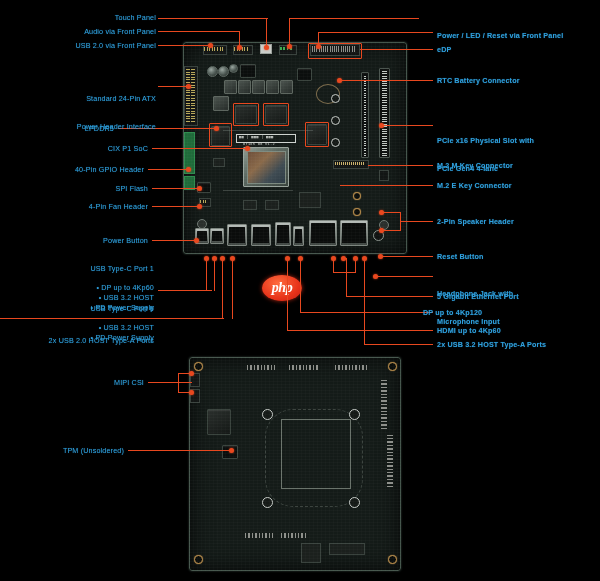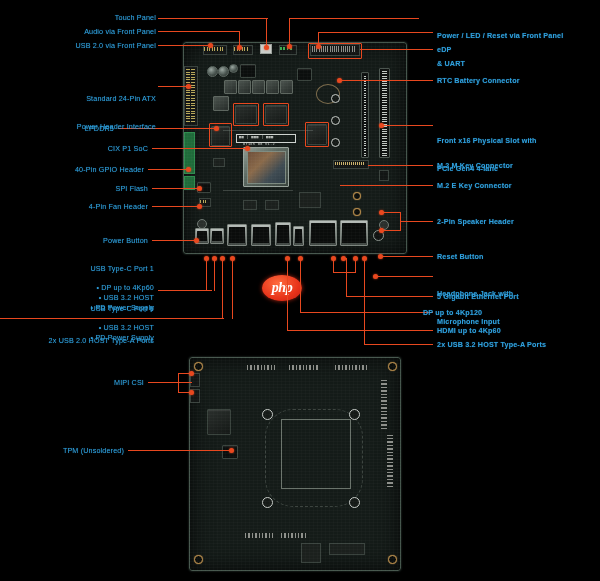--- a/index.html
+++ b/index.html
@@ -382,26 +382,25 @@
   <div class="lbl r" style="left:40px;top:314px;width:114px;">
     <span>• </span><span>USB 3.2 HOST</span>
   </div>
   <div class="lbl r" style="left:40px;top:324px;width:114px;">
     <span>• </span><span>PD Power Supply</span>
   </div>
   <div class="lbl r" style="left:4px;top:336px;width:150px;">2x USB 2.0 HOST Type-A Ports</div>
 
   <div class="lbl l" style="left:437px;top:13px;width:160px;">
     <span class="sub">Power / LED / Reset via Front Panel</span>
-    <span class="sub">&amp; UART</span>
   </div>
   <div class="lbl l" style="left:437px;top:45px;width:100px;">eDP</div>
   <div class="lbl l" style="left:437px;top:76px;width:140px;">RTC Battery Connector</div>
   <div class="lbl l" style="left:437px;top:118px;width:160px;">
-    <span class="sub">Front x16 Physical Slot with</span>
+    <span class="sub">PCIe x16 Physical Slot with</span>
     <span class="sub">PCIe Gen4 4-lane</span>
   </div>
 
   <div class="lbl l" style="left:437px;top:161px;width:150px;">M.2 M Key Connector</div>
   <div class="lbl l" style="left:437px;top:181px;width:150px;">M.2 E Key Connector</div>
   <div class="lbl l" style="left:437px;top:217px;width:150px;">2-Pin Speaker Header</div>
   <div class="lbl l" style="left:437px;top:252px;width:150px;">Reset Button</div>
 
   <div class="lbl l" style="left:437px;top:271px;width:160px;">
     <span class="sub">Headphone Jack with</span>

